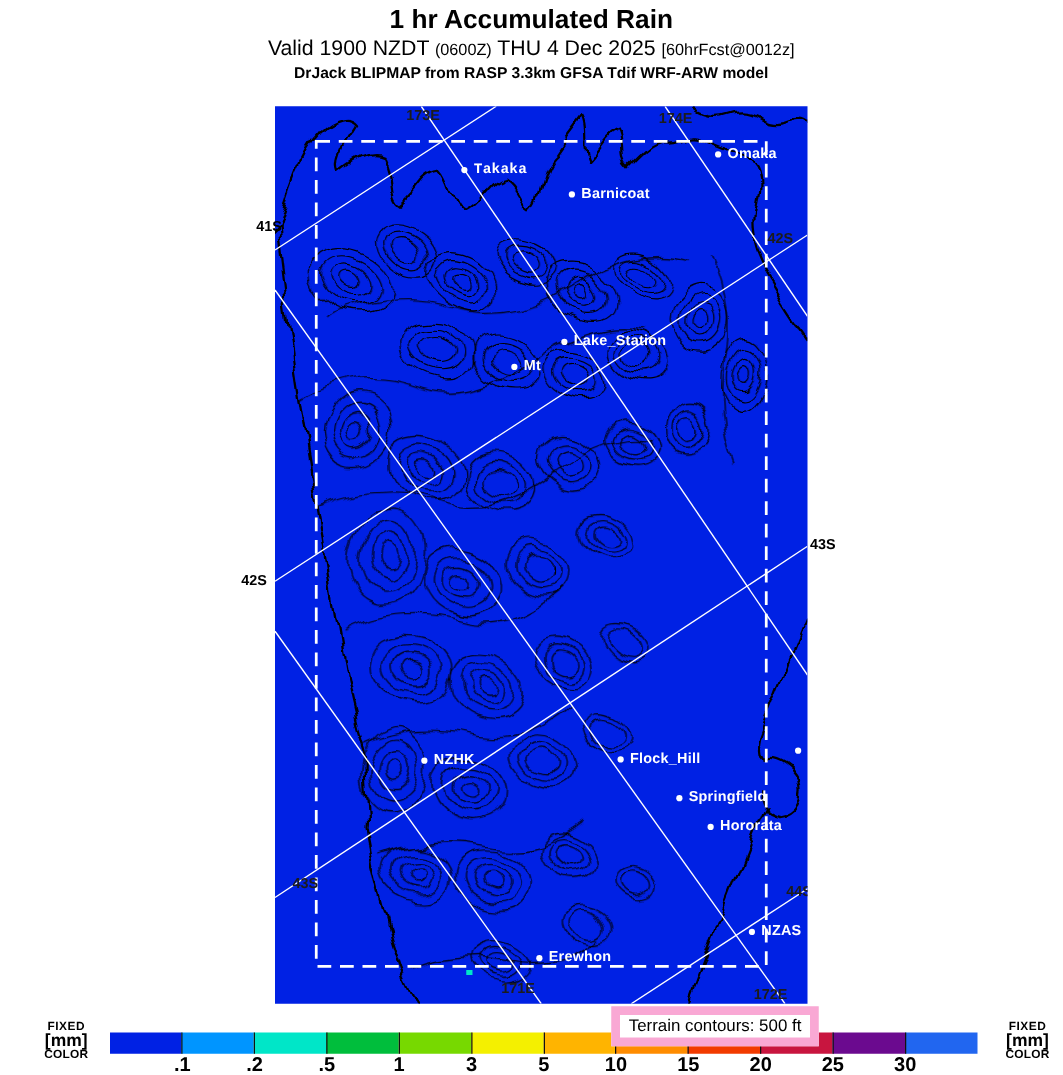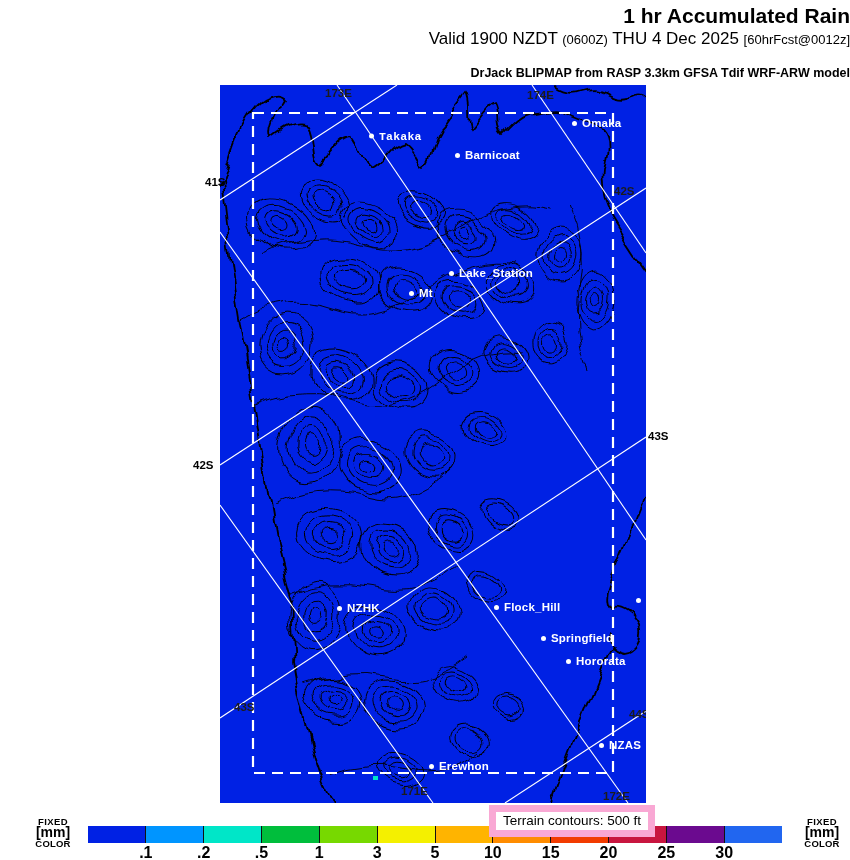--- a/index.html
+++ b/index.html
@@ -1,24 +1,24 @@
 <!DOCTYPE html>
 <html><head>
 <meta charset="utf-8">
 <style>
   html,body{margin:0;padding:0;background:#fff;}
   body{font-family:"Liberation Sans",sans-serif;}
   #page{position:relative;width:850px;height:860px;background:#fff;overflow:hidden;}
 
   
-  #header{position:absolute;left:0;top:4px;width:100%;text-align:right;color:#000;}
+  #header{position:absolute;left:0;top:4px;width:100%;text-align:center;color:#000;}
   .title{font-size:21px;font-weight:bold;line-height:1.15;}
   .valid-line{font-size:17px;line-height:1.2;margin-top:1px;}
   .valid-small{font-size:13px;}
-  .model-line{font-size:12.5px;font-weight:bold;margin-top:16px;}
+  .model-line{font-size:12.5px;font-weight:bold;margin-top:1px;}
 
   
   #map{position:absolute;overflow:hidden;}
   #map svg{position:absolute;left:0;top:0;}
   .station{position:absolute;display:flex;align-items:center;transform:translateY(-50%);white-space:nowrap;z-index:6;padding-left:44px;}
   .station .dot{width:5px;height:5px;border-radius:50%;background:#fff;margin-right:5px;flex:0 0 auto;}
   .station .nm{color:#fff;font-size:11.5px;font-weight:bold;letter-spacing:.2px;}
   .glabel{position:absolute;font-size:11.5px;font-weight:bold;color:#1c1c1c;white-space:nowrap;z-index:5;}
   .olabel{position:absolute;font-size:11.5px;font-weight:bold;color:#000;white-space:nowrap;z-index:7;}
 

